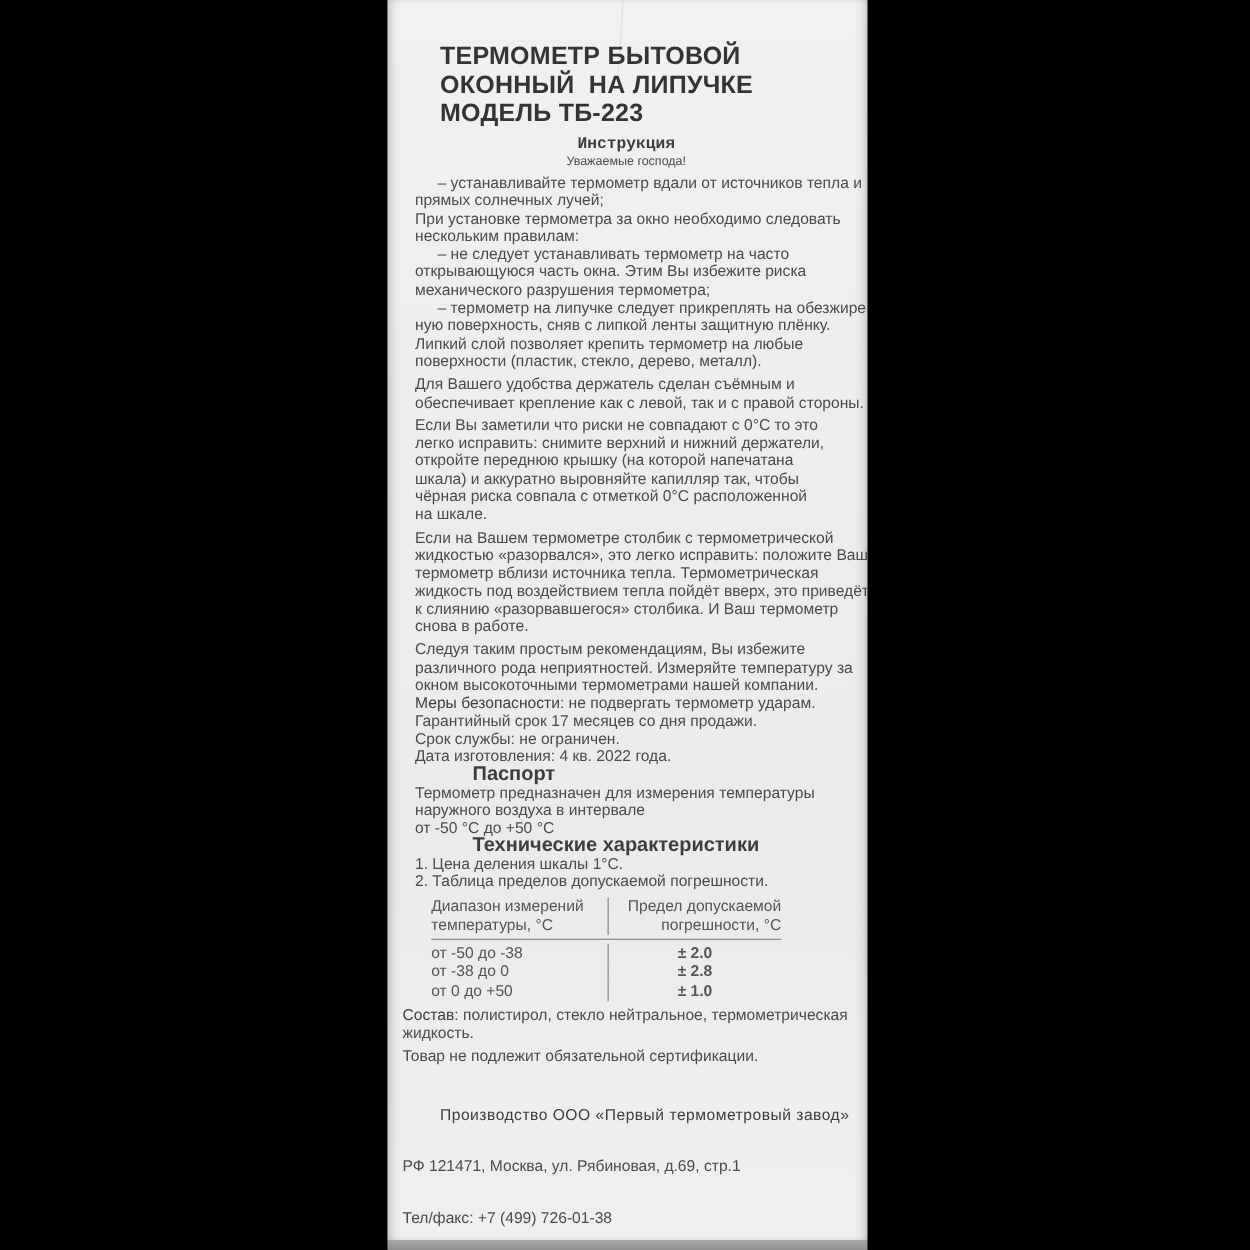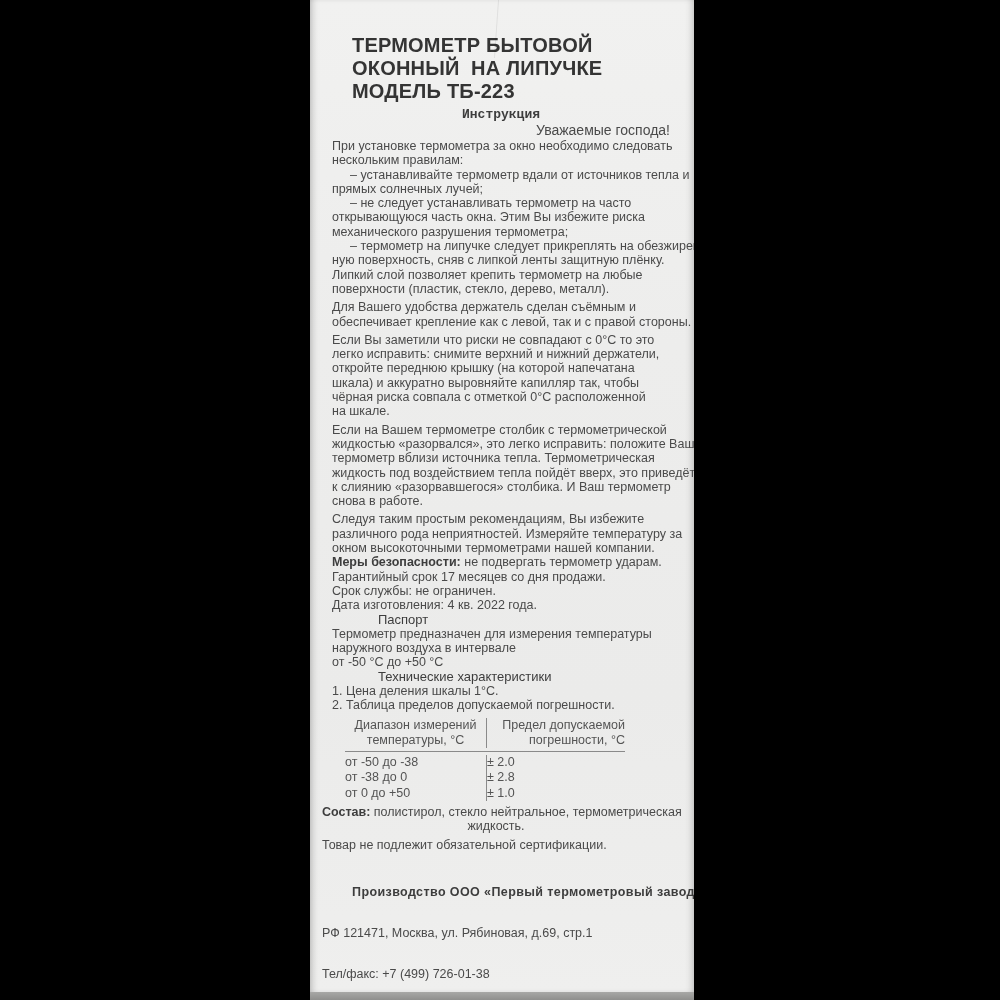--- a/index.html
+++ b/index.html
@@ -23,42 +23,42 @@
     background:linear-gradient(180deg,#a8a8a6,#8f8f8d);
   }
 
   .inner { padding:34px 24px 0 22px; }
 
   .title {
     margin-left:20px; font-size:20px; font-weight:bold; line-height:23px;
     letter-spacing:0.2px; color:#343434; white-space:pre;
   }
   .center-head { margin-top:5px; text-align:center; font-size:13px; font-weight:bold; color:#3d3d3d; line-height:14px;font-family:Liberation Mono, monospace; }
-  .center-sub  { margin-top:1px; text-align:right; font-size:14px; line-height:14px; }
+  .center-sub  { margin-top:1px; text-align:center; font-size:10px; line-height:14px; }
 
   .body-text { margin-top:2px; }
   p.para { font-size:12.5px; line-height:14.3px; white-space:pre; color:#4a4a4a; }
   p.para.dash { text-indent:18px; }
   p.para.gap { margin-top:4px; }
-  .b { font-weight:bold; color:#3d3d3d; }
+  .b { font-weight:normal; color:#3d3d3d; }
 
   .passport p.para { }
-  .h-inline { font-size:13px; font-weight:normal; color:#3d3d3d; line-height:14.3px; white-space:pre;padding-left:46px; }
+  .h-inline { font-size:16px; font-weight:bold; color:#3d3d3d; line-height:14.3px; white-space:pre;padding-left:46px; }
 
   .spec-table { margin:5px 0 0 13px; width:280px; font-size:12.5px; color:#545454; }
   .spec-head { display:flex; border-bottom:1.5px solid #8a8a8a; padding-bottom:3px; }
-  .spec-head .c1 { width:142px; border-right:1.5px solid #8a8a8a; text-align:center; white-space:pre; line-height:15px; }
+  .spec-head .c1 { width:142px; border-right:1.5px solid #8a8a8a; text-align:left; white-space:pre; line-height:15px; }
   .spec-head .c2 { flex:1; text-align:right; white-space:pre; line-height:15px; }
   .spec-row { display:flex; }
   .spec-row .c1 { width:142px; border-right:1.5px solid #8a8a8a; text-align:left; line-height:15.5px; }
-  .spec-row .c2 { flex:1; line-height:15.5px; }
+  .spec-row .c2 { flex:1; text-align:center; line-height:15.5px;font-weight:bold; }
   .spec-rows { padding-top:3px; }
 
   .small-block { margin-left:-10px; }
-  .comp { margin-top:4px; font-size:12px; line-height:12.5px; white-space:pre;text-align:center; }
+  .comp { margin-top:4px; font-size:12px; line-height:12.5px; white-space:pre; }
   .cert { margin-top:4px; font-size:12.5px; line-height:14px; white-space:pre; }
 
   .mfr { margin-top:6px; font-size:12.5px; line-height:13.8px; white-space:pre; }
   .mfr .b { letter-spacing:0.4px;padding-left:30px; }
 </style>
 </head>
 <body>
 
 <div class="stage">
   <div class="paper">
@@ -66,24 +66,24 @@
     <div class="inner">
 
       <div class="title">ТЕРМОМЕТР БЫТОВОЙ
 ОКОННЫЙ  НА ЛИПУЧКЕ
 МОДЕЛЬ ТБ-223</div>
 
       <div class="center-head">Инструкция</div>
       <div class="center-sub">Уважаемые господа!</div>
 
       <div class="body-text">
+        <p class="para dash">– устанавливайте термометр вдали от источников тепла и
+прямых солнечных лучей;</p>
         <p class="para">При установке термометра за окно необходимо следовать
 нескольким правилам:</p>
-        <p class="para dash">– устанавливайте термометр вдали от источников тепла и
-прямых солнечных лучей;</p>
         <p class="para dash">– не следует устанавливать термометр на часто
 открывающуюся часть окна. Этим Вы избежите риска
 механического разрушения термометра;</p>
         <p class="para dash">– термометр на липучке следует прикреплять на обезжирен-
 ную поверхность, сняв с липкой ленты защитную плёнку.
 Липкий слой позволяет крепить термометр на любые
 поверхности (пластик, стекло, дерево, металл).</p>
         <p class="para gap">Для Вашего удобства держатель сделан съёмным и
 обеспечивает крепление как с левой, так и с правой стороны.</p>
         <p class="para gap">Если Вы заметили что риски не совпадают с 0°С то это

